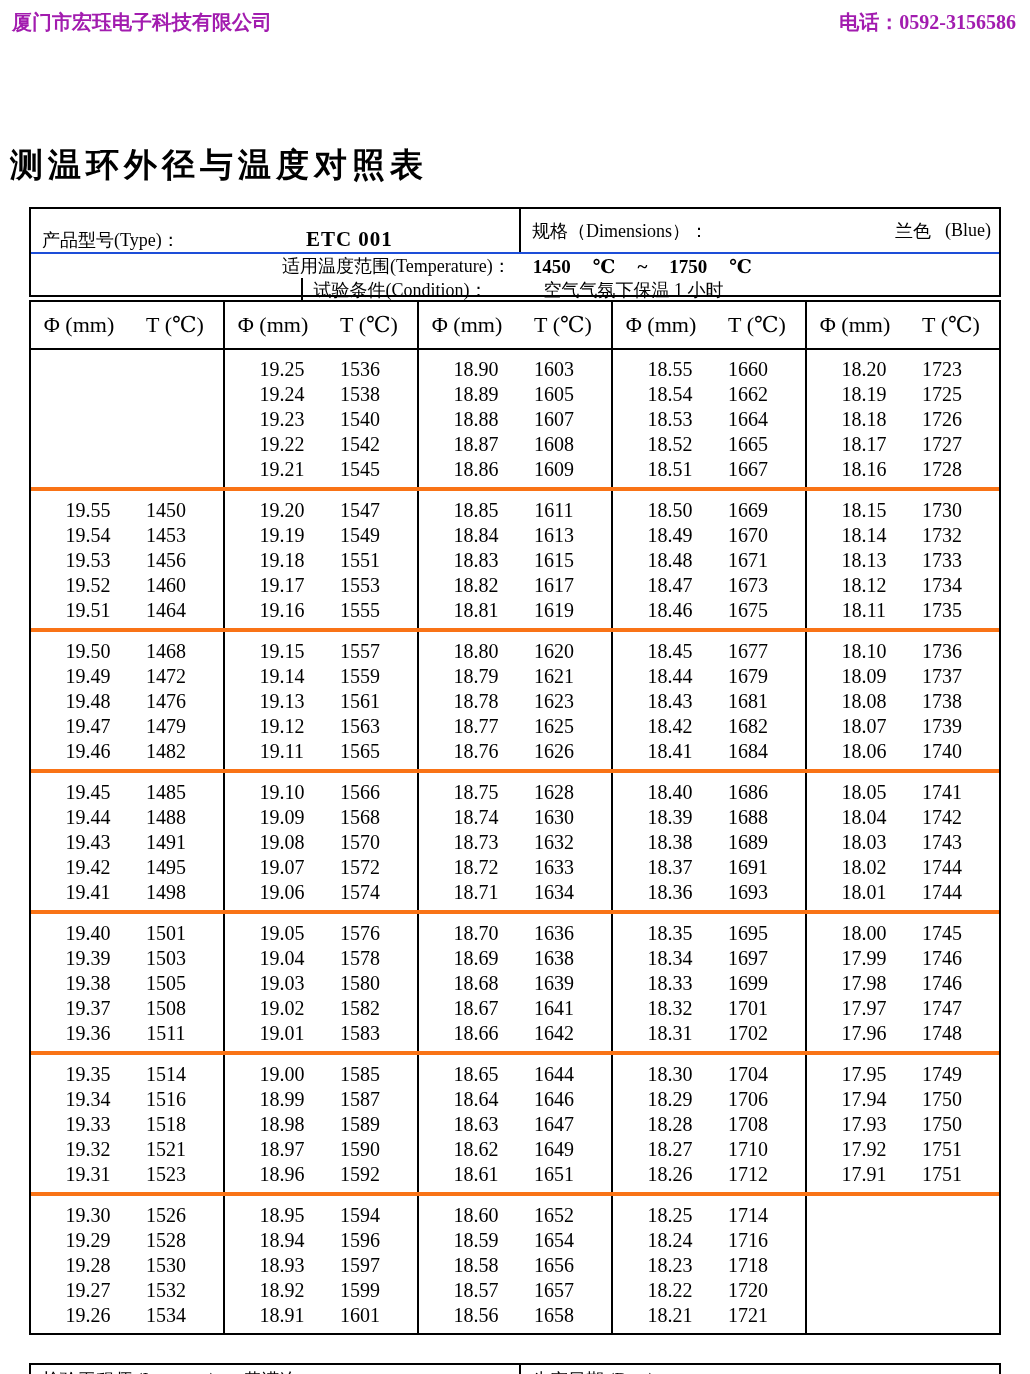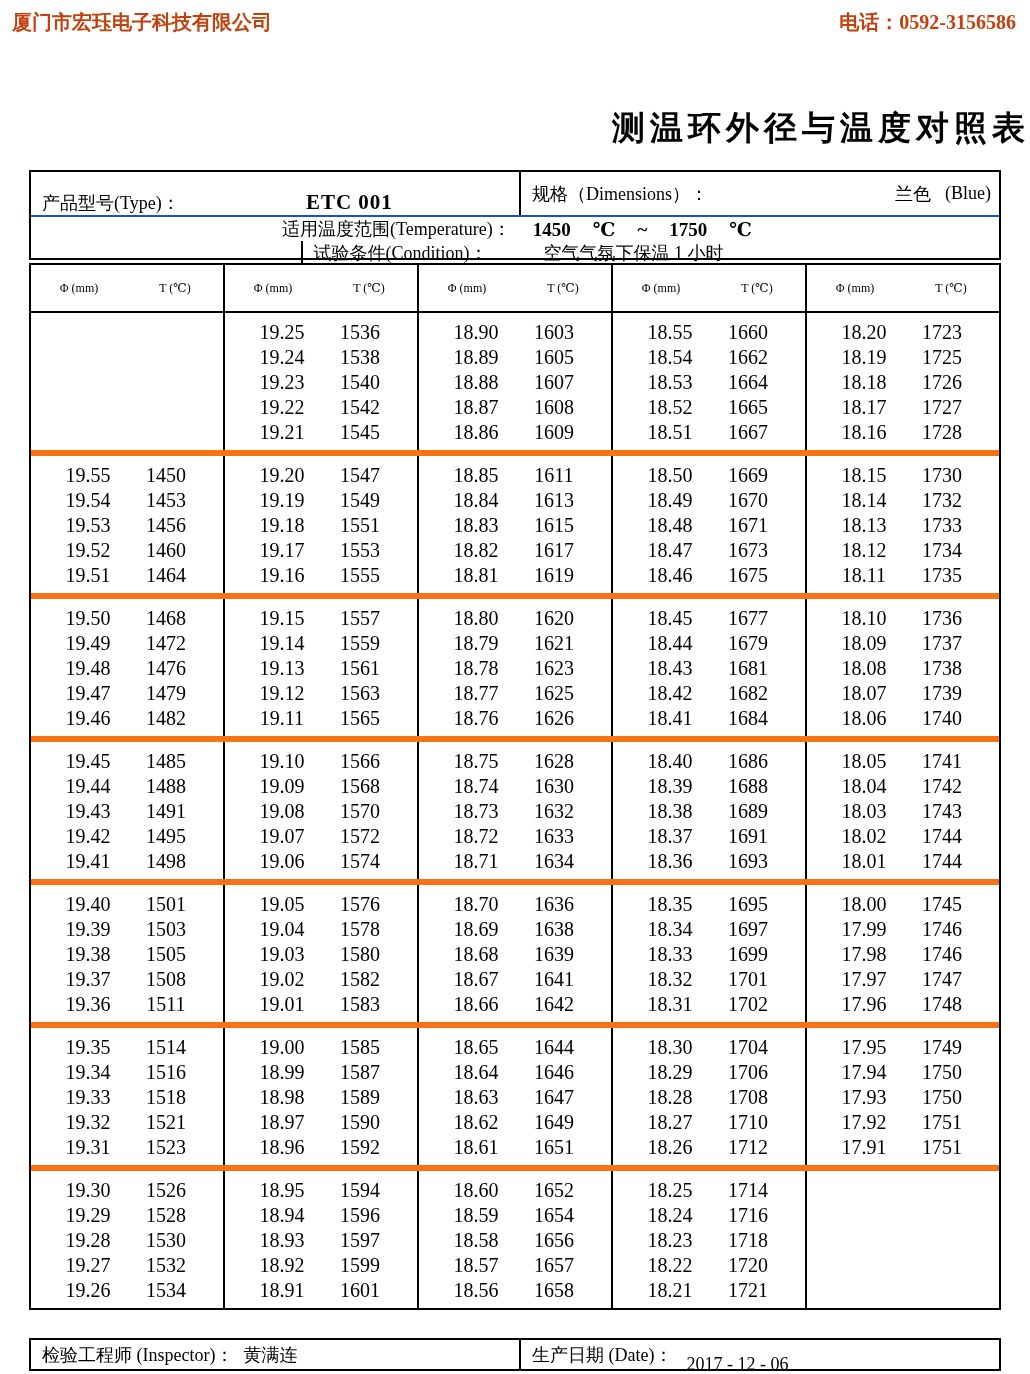--- a/index.html
+++ b/index.html
@@ -7,64 +7,64 @@
   body {
     width:1030px; height:1374px;
     font-family:"Liberation Serif","DejaVu Serif",serif;
     color:#000; position:relative; overflow:hidden;
   }
   .topbar {
     display:flex; justify-content:space-between; align-items:flex-start;
     padding:9px 14px 0 12px; font-size:20px; font-weight:600;
   }
   .doc-title {
-    margin-top:70px; text-align:right;
+    margin-top:107px; text-align:left;
     font-size:33px; font-weight:bold; letter-spacing:5px;padding-left:10px;
   }
   .tbl { width:972px; margin:0 auto; border:2px solid #000; }
   .info-tbl { margin-top:19px; }
   .info-row { display:flex; height:43px; align-items:center; font-size:18px; }
   .info-row + .info-row { border-top:2px solid #1d4ed8;flex-direction:column; }
   .info-cell-l { width:488px; display:flex; align-items:flex-end; padding-left:11px; height:100%; }
   .info-cell-r { flex:1; display:flex; align-items:center; padding:0 6px 0 11px; height:100%; border-left:2px solid #000; }
   .etc-val { flex:1; text-align:center; font-size:21px; font-weight:bold; letter-spacing:1px; }
   .temp-seg { font-weight:bold; font-size:19px; margin-left:22px; }
   .dims-val { margin-left:10px; font-size:19px; }
   sub.dim-sub { font-size:12px; vertical-align:-4px; }
   .color-wrap { margin-left:auto; display:flex; align-items:center; padding-right:2px; }
   .color-cn { font-size:18px; margin-right:14px; }
   .cond-val { margin-left:56px; font-size:18px; }
   .main-tbl { margin-top:3px; }
   .head-row { display:flex; height:48px; border-bottom:2px solid #000; }
   .head-cell {
     flex:1; display:grid; grid-template-columns:1fr 1fr; align-items:center;
-    font-size:12px; padding:0 0;
+    font-size:22px; padding:0 0;
   }
   .head-cell + .head-cell { border-left:2px solid #000; }
   .head-cell span { text-align:center; }
   .t-group { display:flex; }
-  .t-group + .t-group { border-top:6px solid #f97316; }
+  .t-group + .t-group { border-top:4px solid #f97316; }
   .tg-cell { flex:1; padding:7px 18px 5px; }
   .tg-cell + .tg-cell { border-left:2px solid #000; }
   .tg-line {
     display:grid; grid-template-columns:1fr 1fr;
     height:25px; line-height:25px; font-size:20px;
   }
   .tg-line span { text-align:center; }
   .foot-tbl { margin-top:28px; }
   .foot-row { display:flex; height:29px; font-size:18px; }
   .foot-cell-l { width:488px; display:flex; align-items:center; padding-left:11px; }
   .foot-cell-r { flex:1; display:flex; align-items:center; padding-left:11px; border-left:2px solid #000; }
   .gap-sm { margin-left:10px; }
   .gap-md { margin-left:14px;margin-top:20px; }
 </style>
 </head>
 <body>
 
-<div class="topbar" style="color: #c2410c;">
+<div class="topbar" style="color: #a21caf;">
   <span>厦门市宏珏电子科技有限公司</span>
   <span>电话：0592-3156586</span>
 </div>
 
 <div class="doc-title">测温环外径与温度对照表</div>
 
 <div class="tbl info-tbl">
   <div class="info-row">
     <div class="info-cell-l">
       <span>产品型号(Type)：</span>

